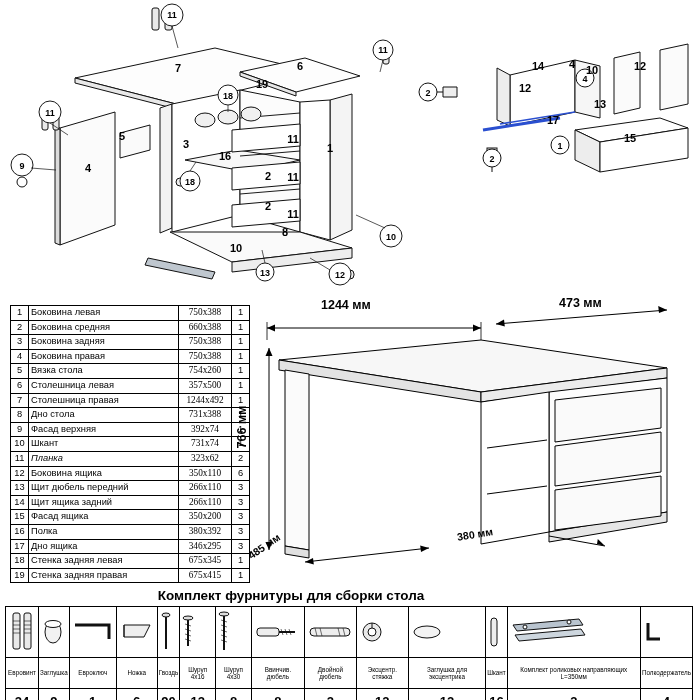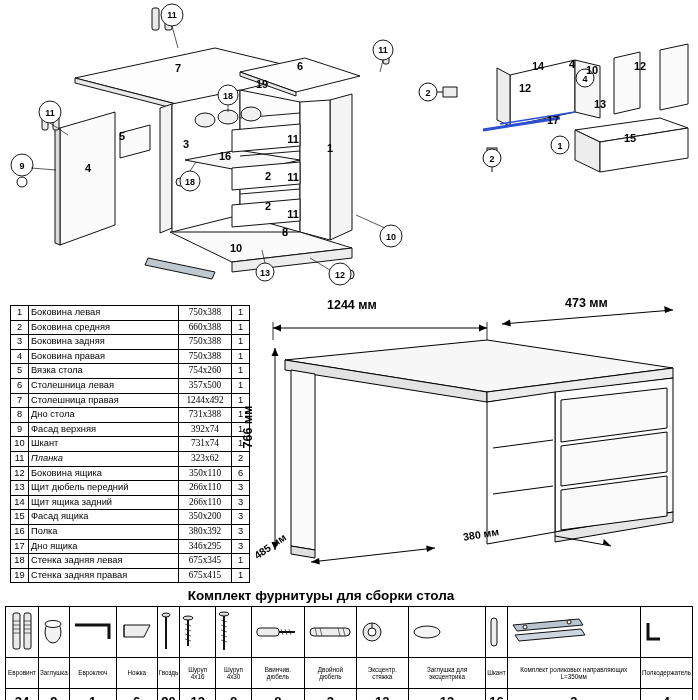--- a/index.html
+++ b/index.html
@@ -13,25 +13,25 @@
   
   .parts{position:absolute;left:10px;top:305px;width:240px;border-collapse:collapse;font-size:9.3px;}
   .parts td{border:1px solid #000;padding:0 2px;height:13.6px;line-height:13.6px;white-space:nowrap;}
   .parts td.num{width:13px;text-align:center;}
   .parts td.nm{}
   .parts td.dim{width:48px;text-align:center;font-family:Liberation Serif, serif;}
   .parts td.qty{width:13px;text-align:center;}
   .parts td.nm.c{text-align:left;font-style:italic;}
 
   
-  .dimdraw{position:absolute;left:255px;top:300px;width:440px;height:275px;}
+  .dimdraw{position:absolute;left:249px;top:300px;width:440px;height:275px;}
   .dimtxt{position:absolute;font-weight:bold;font-size:12.5px;}
 
   
-  .hw-title{position:absolute;left:0;top:588px;width:582px;text-align:center;font-size:13.5px;font-weight:bold;padding-left:30px;}
+  .hw-title{position:absolute;left:0;top:588px;width:582px;text-align:center;font-size:13.5px;font-weight:bold;}
   .hardware{position:absolute;left:5px;top:606px;width:688px;border-collapse:collapse;}
   .hardware td{border:1px solid #000;text-align:center;vertical-align:middle;}
   .hardware tr.icons td{height:48px;}
   .hardware tr.names td{height:28px;font-size:6.3px;line-height:7.4px;padding:1px;}
   .hardware tr.counts td{height:22px;font-size:13px;font-weight:bold;}
 </style>
 </head>
 <body>
 
 <div class="wrap">

